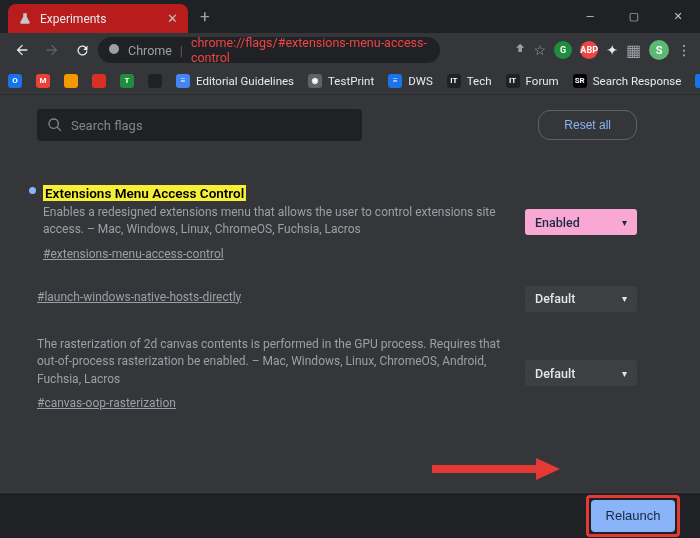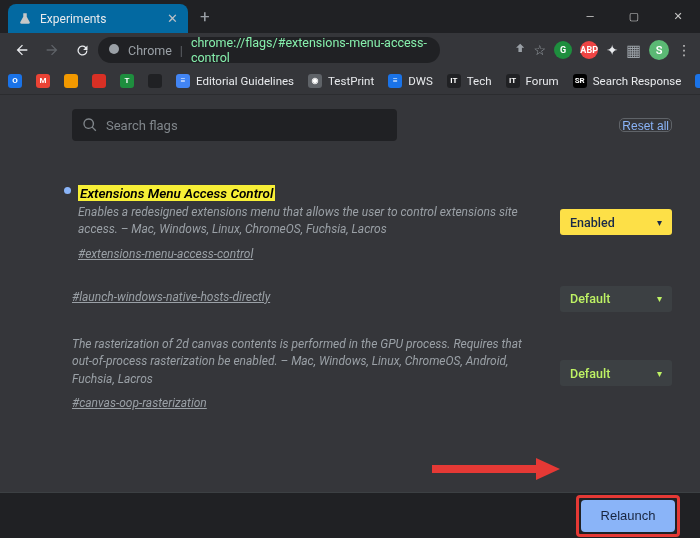--- a/index.html
+++ b/index.html
@@ -9,21 +9,21 @@
     background: #35363a; overflow: hidden;
     color: #e8eaed;
   }
   
   .titlebar {
     height: 33px; background: #202124;
     display: flex; align-items: flex-end; padding-left: 8px;
   }
   .tab {
     display: flex; align-items: center; gap: 8px;
-    background: #0369a1; color: #e8eaed;
+    background: #b91c1c; color: #e8eaed;
     height: 29px; padding: 0 10px 0 10px; min-width: 180px;
     border-radius: 8px 8px 0 0; font-size: 12px;
   }
   .tab .favicon { width: 14px; height: 14px; display:flex; align-items:center; justify-content:center; }
   .tab .favicon svg { width:14px; height:14px; fill:#c7c7c7; }
   .tab .close { margin-left: auto; color:#bdc1c6; font-size:13px; }
   .new-tab { color:#9aa0a6; font-size:17px; margin: 0 0 7px 12px; }
   .win-controls { margin-left:auto; display:flex; }
   .win-btn { width:44px; height:33px; display:flex; align-items:center; justify-content:center; color:#c7c7c7; font-size:11px;}
 
@@ -35,21 +35,21 @@
   .nav-btn { width:28px; height:28px; display:flex; align-items:center; justify-content:center; color:#c7c7c7; border-radius:50%;}
   .nav-btn.disabled { color:#5f6368; }
   .omni {
     flex: 0 0 auto; width: 342px; height: 26px;
     background:#202124; border-radius: 13px;
     display:flex; align-items:center; padding: 0 10px; gap:8px;
     color:#bdc1c6; font-size:12.5px;
   }
   .omni .lock svg{ width:12px; height:12px; fill:#9aa0a6;}
   .omni .scheme { color:#9aa0a6; }
-  .omni .rest { color:#86efac; }
+  .omni .rest { color:#ef4444; }
   .toolbar .right-icons { margin-left:auto; display:flex; align-items:center; gap:8px; }
   .ext-dot { width:18px; height:18px; border-radius:50%; display:flex; align-items:center; justify-content:center; font-size:9px; font-weight:700; color:#fff;}
   .star { color:#9aa0a6; font-size:14px;}
   .share-icon svg{width:14px;height:14px;fill:#9aa0a6;}
   .avatar { width:20px; height:20px; border-radius:50%; background:#5bb974; color:#fff; display:flex; align-items:center; justify-content:center; font-size:11px; font-weight:600;}
   .kebab { color:#c7c7c7; letter-spacing:1px; font-size:14px; }
 
   
   .bookmarks {
     height: 28px; background:#35363a; border-bottom: 1px solid #2b2c2f;
@@ -57,70 +57,70 @@
     font-size:11.5px; color:#e8eaed;
   }
   .bm { display:flex; align-items:center; gap:6px; white-space:nowrap;}
   .bm-ico { width:14px; height:14px; border-radius:3px; display:flex; align-items:center; justify-content:center; font-size:8px; font-weight:700; color:#fff;}
 
   
   .page {
     height: calc(538px - 33px - 34px - 28px - 46px);
     overflow:hidden; position:relative;
   }
-  .flags-wrap { width: 600px; margin-left: 72px; padding-top: 10px;}
+  .flags-wrap { width: 600px; margin-left: 37px; padding-top: 10px;}
   .search-row { display:flex; align-items:center; gap:10px; height:40px;}
   .search-box {
     flex: 0 0 325px; height:32px; background:#202124; border-radius:4px;
     display:flex; align-items:center; gap:8px; padding:0 10px;
     color:#80868b; font-size:13px;
   }
   .search-box svg{ width:16px; height:16px; fill:#80868b;}
   .reset-btn {
-    margin-left:auto; height:14px; padding:0 2px;
-    border:1px solid #5f6368; border-radius:5px; background:transparent;
+    margin-left:auto; height:30px; padding:0 25px;
+    border:1px solid #5f6368; border-radius:12px; background:transparent;
     color:#8ab4f8; font-size:12px; font-weight:500;
   }
 
   .flags-list { margin-top: 28px; }
   .flag { display:flex; gap:18px; padding: 10px 0 14px 0; }
-  .flag .left { flex:1;font-style:italic; }
+  .flag .left { flex:1; }
   .flag .left.indent { margin-left: 6px; position:relative;}
   .flag .dot {
     position:absolute; left:-14px; top:4px; width:7px; height:7px;
     border-radius:50%; background:#8ab4f8;
   }
   .flag-title { font-size:13.5px; font-weight:600; color:#e8eaed; margin-bottom:3px; display:inline-block;}
   .flag-title.hl { background:#f7ef36; color:#000; padding:0 2px;}
   .flag-desc { font-size:12px; color:#9aa0a6; line-height:1.45; margin-bottom:4px;}
   .flag-anchor { font-size:12px; color:#9aa0a6; text-decoration:underline;}
   .flag .right { flex: 0 0 112px; display:flex; align-items:center;}
   .select {
     display:flex; align-items:center; justify-content:space-between;
     height:26px; width:112px; padding:0 10px; border-radius:3px;
     font-size:12.5px; font-weight:500;
   }
-  .select.default { background:#3c4043; color:#bef264;align-items:center; }
-  .select.enabled { background:#fde047; color:#1a2b49; }
+  .select.default { background:#3c4043; color:#e5e5e5;align-items:center; }
+  .select.enabled { background:#f9a8d4; color:#1a2b49; }
   .select .chev { font-size:10px; margin-left:auto;}
 
   
   .footer {
     position:absolute; bottom:0; left:0; right:0; height:46px;
     background:#202124; display:flex; align-items:center;
     padding: 0 20px; font-size:12.5px; color:#e8eaed;
     border-top: 1px solid #3c4043;
   }
   .relaunch-wrap {
     margin-left:auto; position:relative;
     border: 3px solid #e53935; border-radius:4px; padding:2px;
   }
   .relaunch-btn {
     background:#8ab4f8; color:#18253f; border:none;
-    height:32px; width:94px; border-radius:4px;
+    height:32px; width:84px; border-radius:4px;
     font-size:13px; font-weight:500;
   }
   .arrow {
     position:absolute; right: 140px; bottom: 10px;
     width: 130px; height: 26px; pointer-events:none;
   }
   .arrow svg { width:130px; height:26px; }
 </style>
 </head>
 <body>

